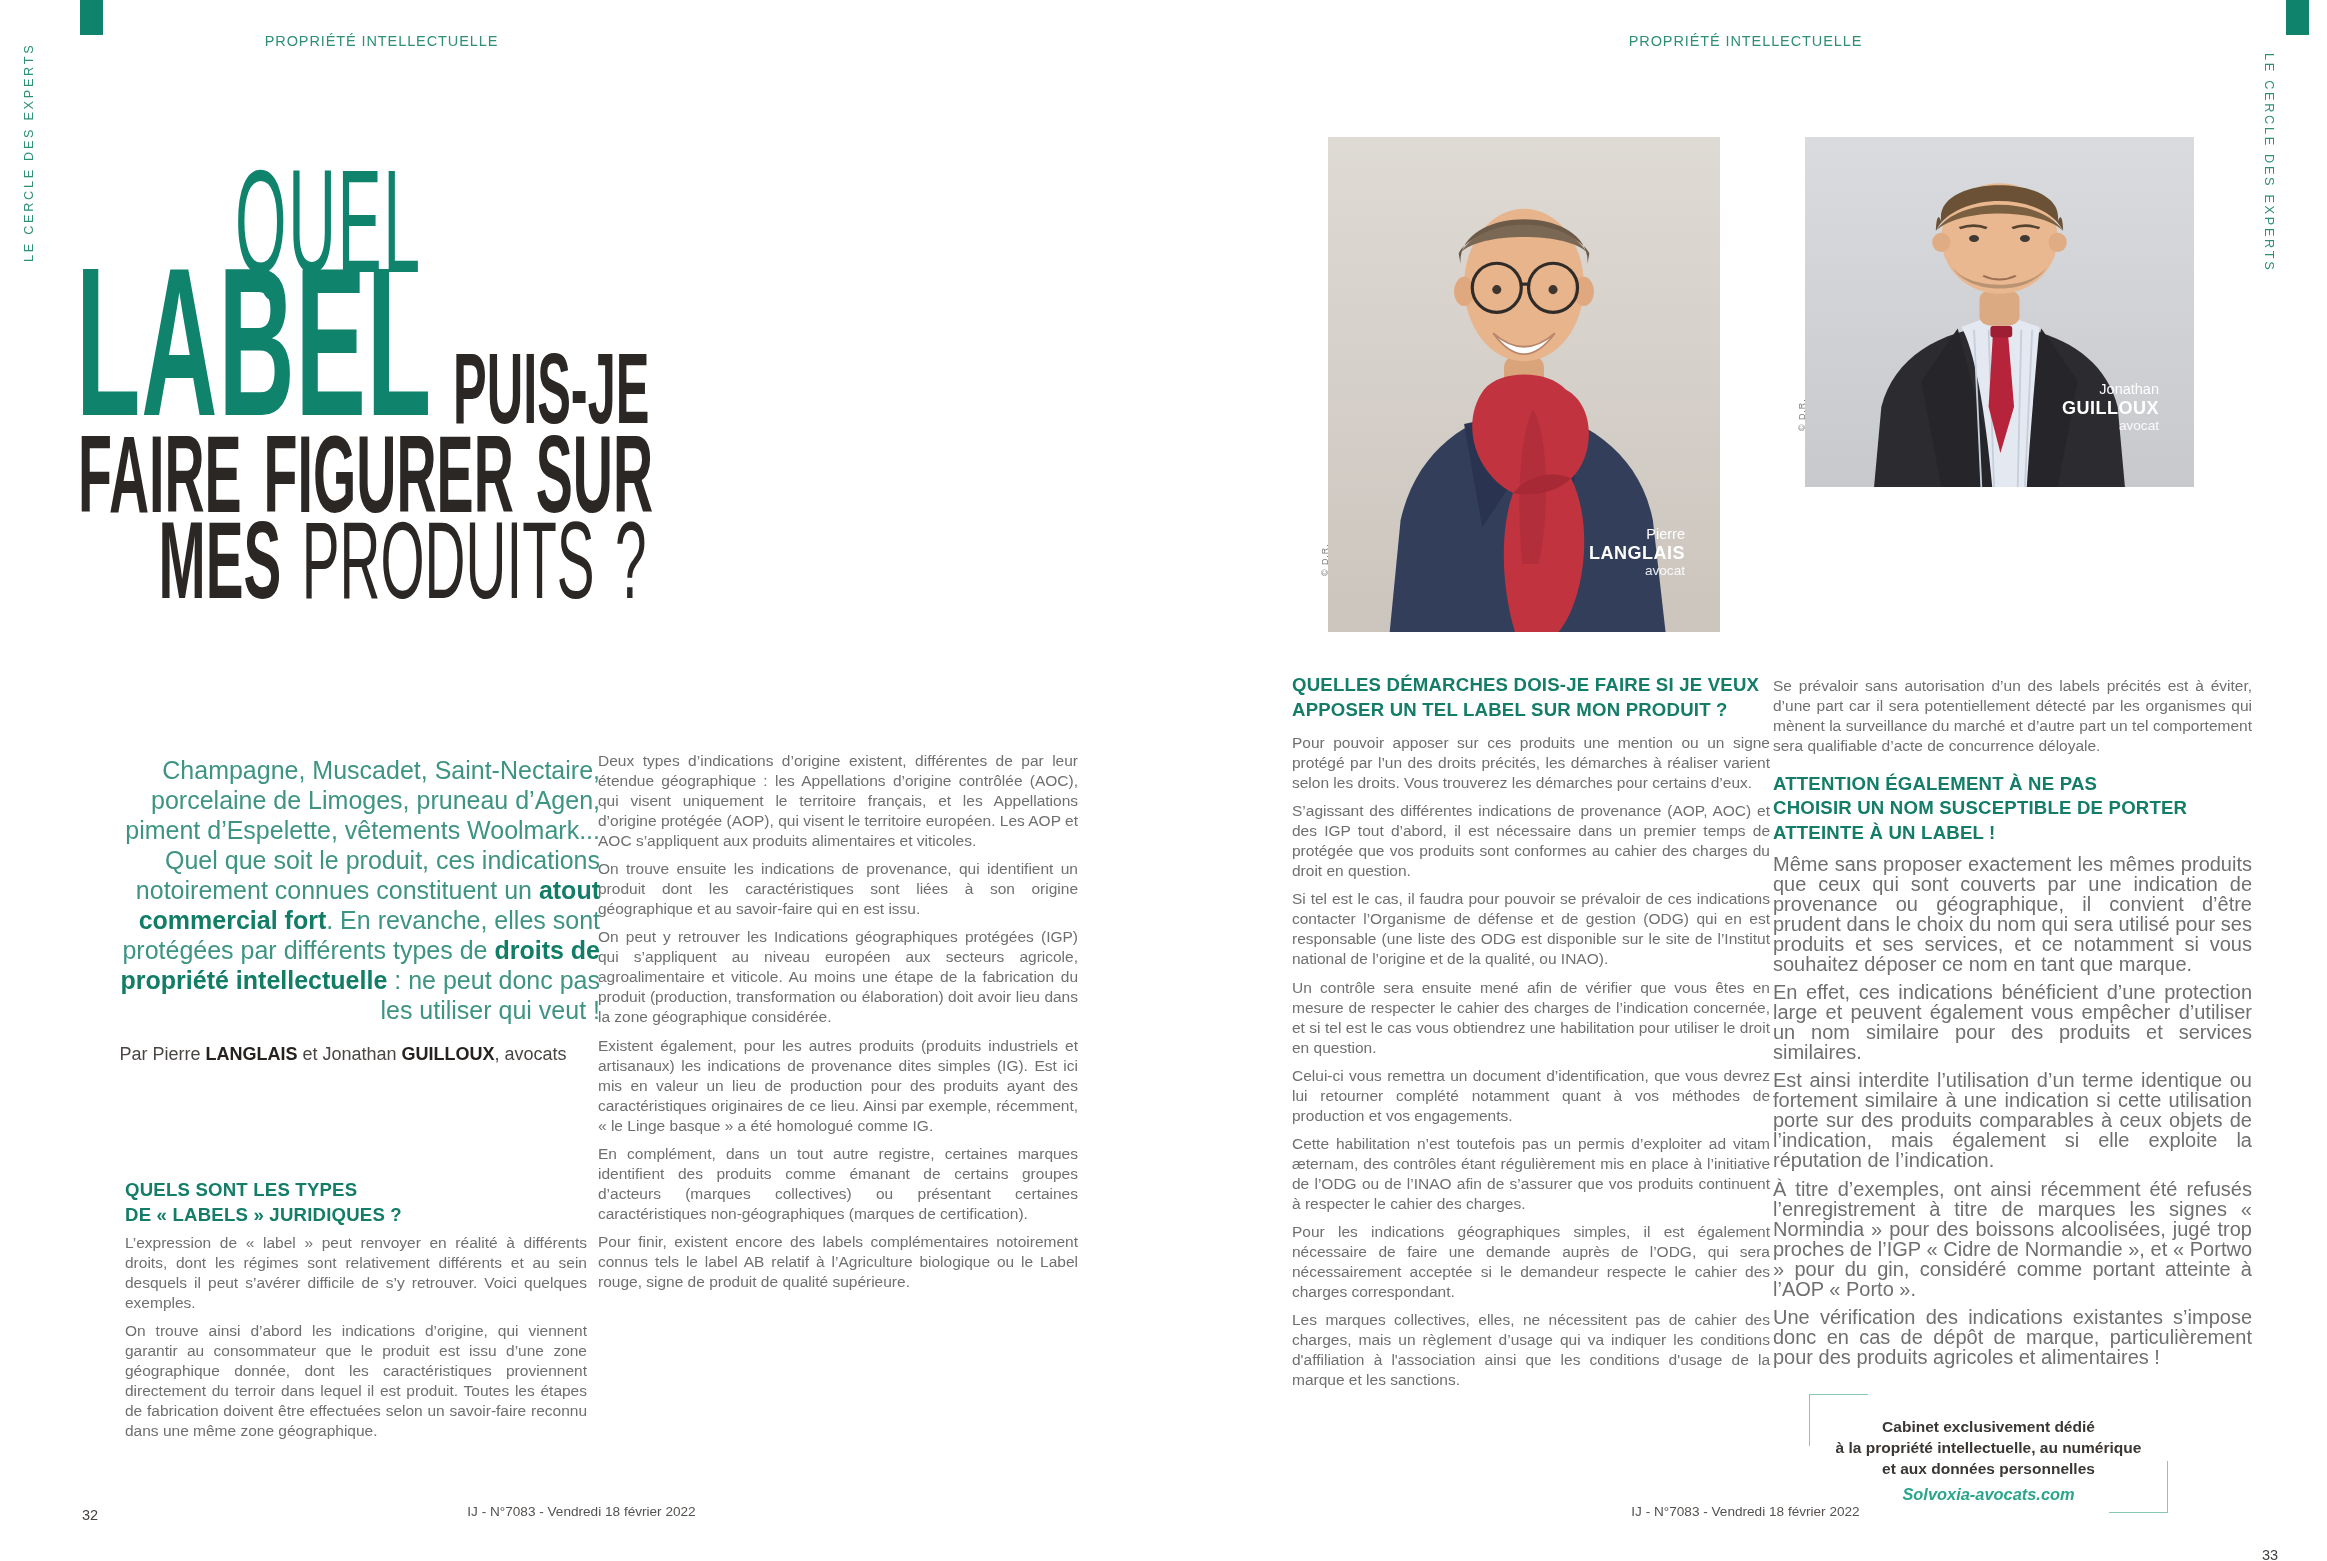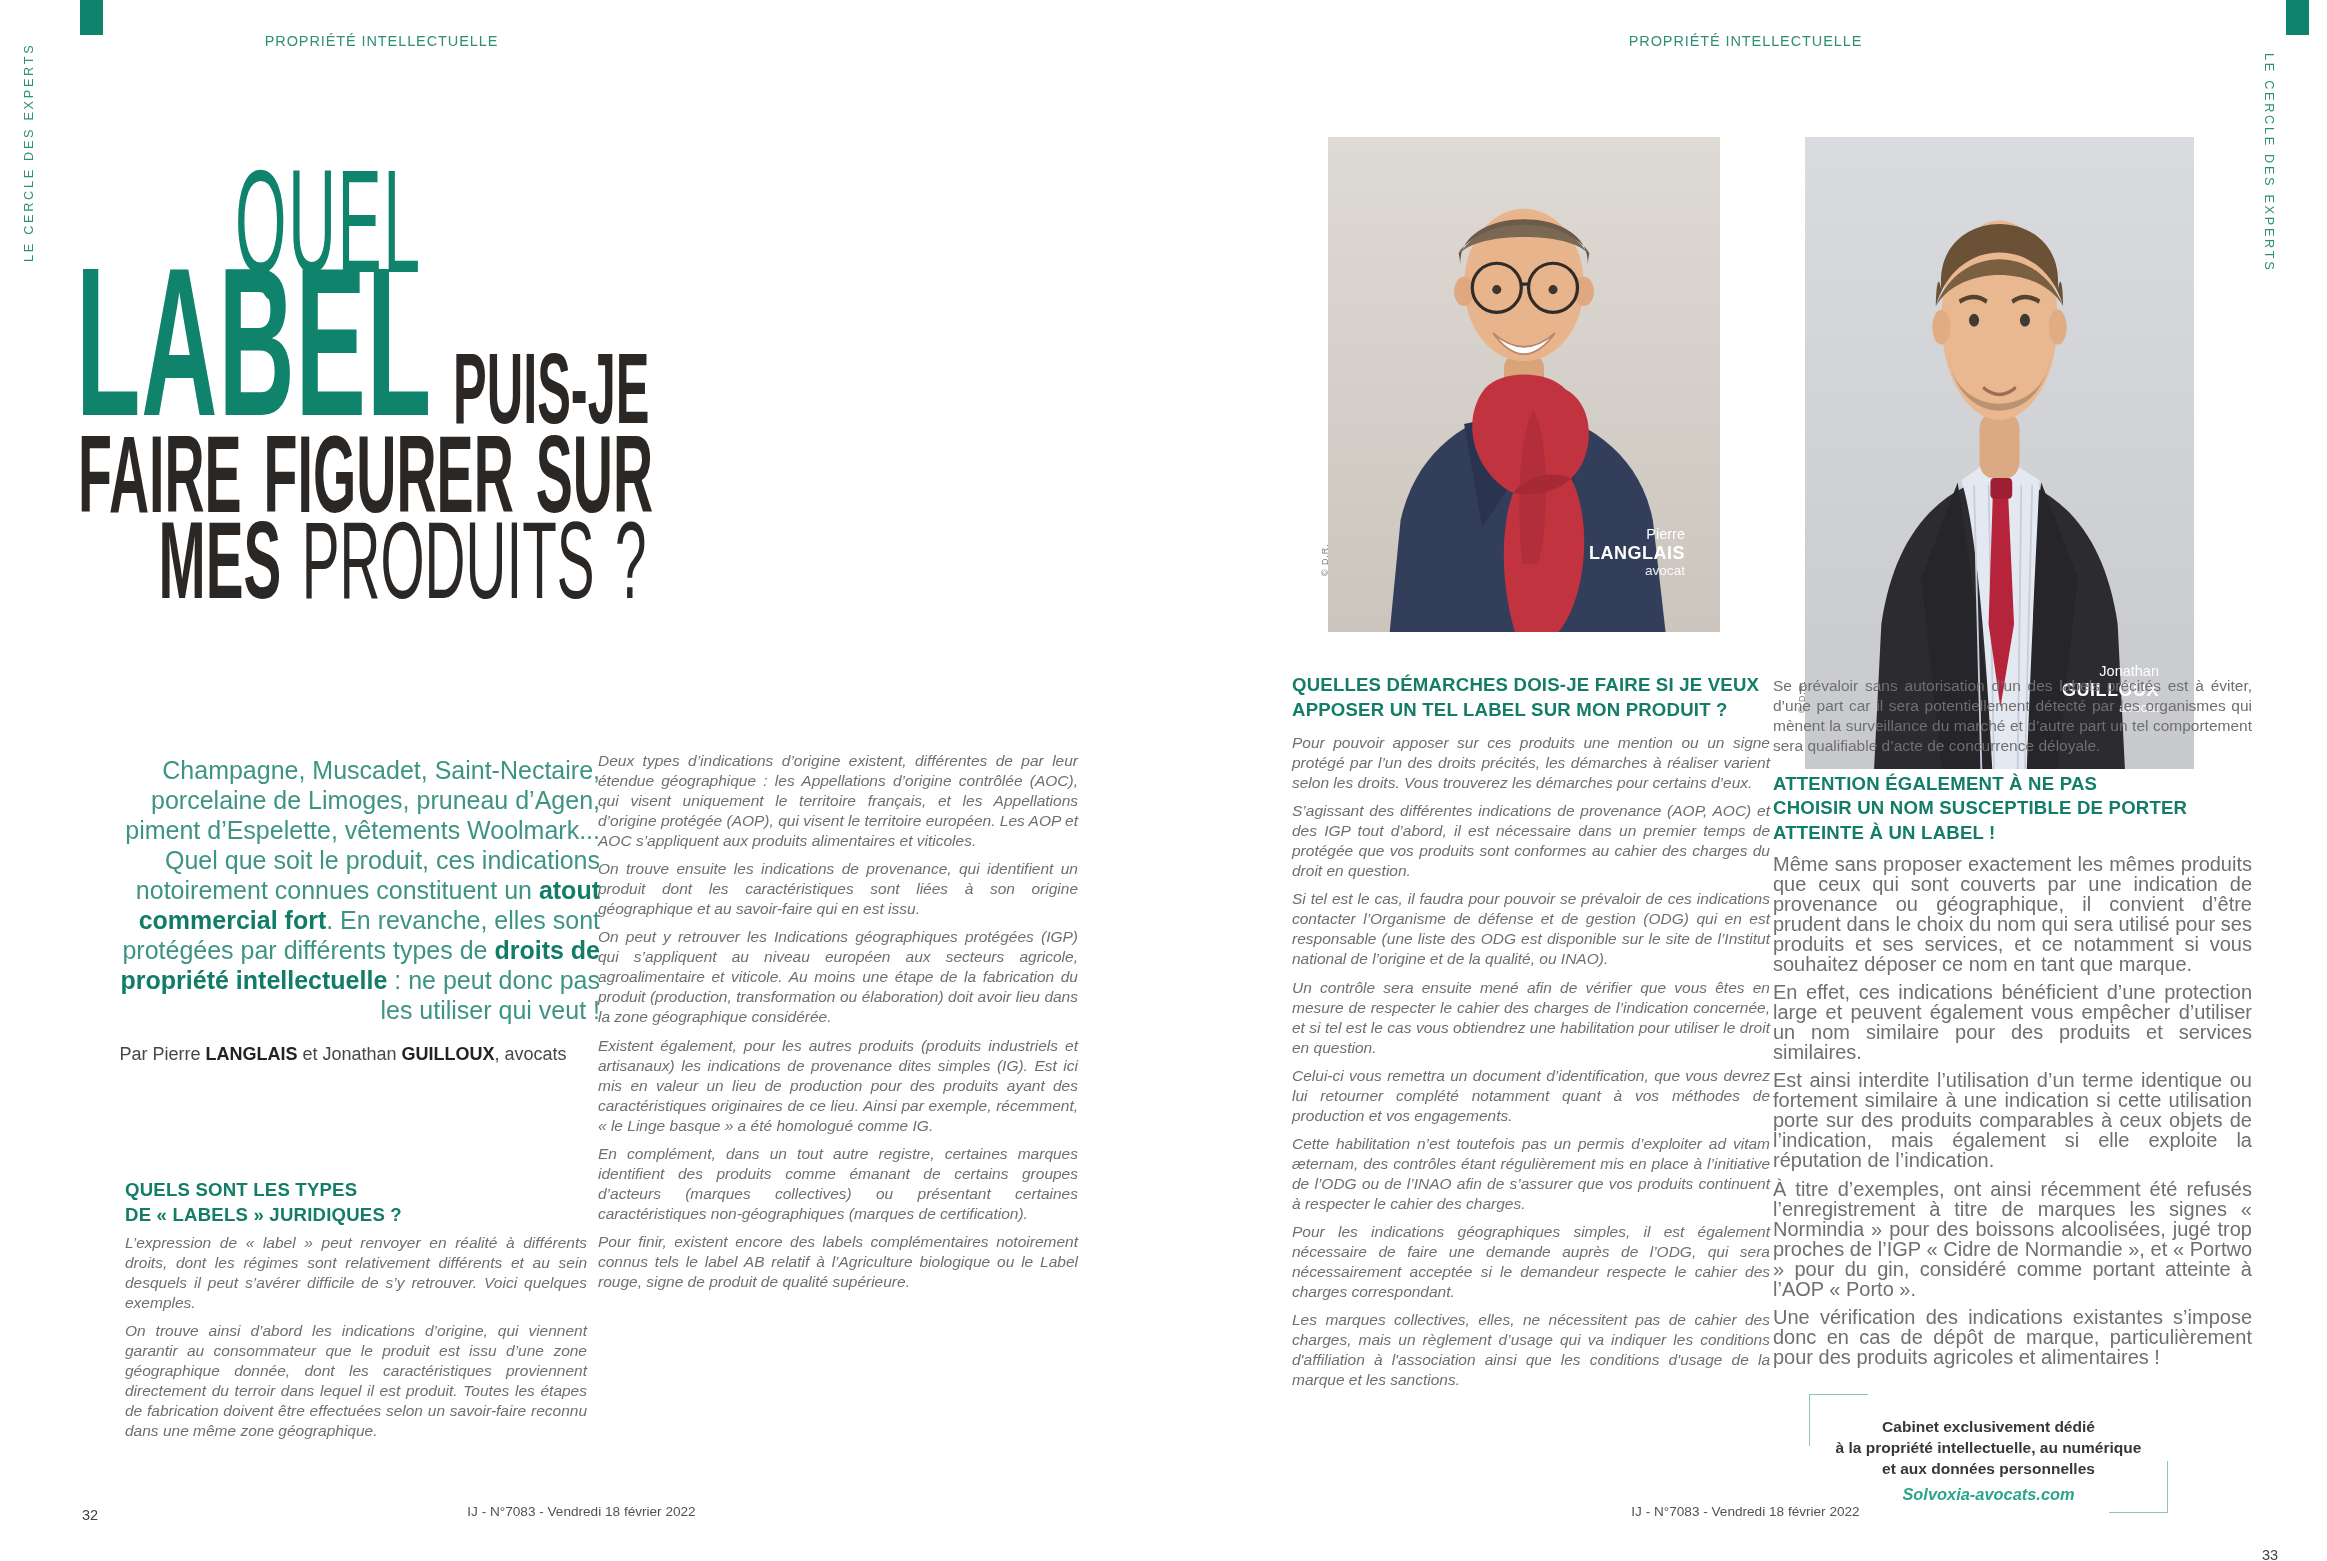--- a/index.html
+++ b/index.html
@@ -66,33 +66,33 @@
   }
   .byline .rich-b{font-weight:700;color:#262220;}
 
   
   .sec-heading{position:absolute;font-size:18.6px;font-weight:700;color:#137d68;line-height:24.5px;letter-spacing:0.2px;}
   .sec-heading-l1{left:125px;top:1178px;width:473px;}
   .sec-heading-r1{left:1292px;top:673px;width:482px;}
   .sec-heading-inflow{position:static;margin:15.5px 0 9px;}
 
   
-  .body-col{position:absolute;font-size:15.5px;line-height:20px;color:#6f6f6f;text-align:justify;font-style:italic;}
+  .body-col{position:absolute;font-size:15.5px;line-height:20px;color:#6f6f6f;text-align:justify;}
   .body-col p, .body-flow p, p.lead{margin:0 0 8.2px 0;}
   .body-flow{font-size:20px;line-height:20px;color:#6f6f6f;text-align:justify;}
   p.lead{font-size:15.5px;line-height:20px;color:#6f6f6f;text-align:justify;}
   .col-l1{left:125px;top:1233px;width:462px;}
   .col-l2{left:598px;top:751px;width:480px;}
   .col-r1{left:1292px;top:733px;width:478px;}
   .col-r2{position:absolute;left:1773px;top:676px;width:479px;}
 
   
   .photo{position:absolute;top:123px;margin:14px;padding:0;}
   .photo-1{left:1314px;width:392px;height:495px;}
-  .photo-2{left:1791px;width:389px;height:632px;}
+  .photo-2{left:1791px;width:389px;height:350px;}
   .photo svg{display:block;width:100%;height:100%;}
   .photo-cap{position:absolute;right:35px;bottom:53px;text-align:right;color:#ffffff;line-height:1.15;}
   .cap-first{font-size:14.5px;}
   .cap-last{font-size:18px;font-weight:700;letter-spacing:0.5px;}
   .cap-role{font-size:13.6px;opacity:0.9;}
   .photo-credit{
     position:absolute;left:1.8px;bottom:56px;font-size:9px;color:#7c7c7c;
     transform:rotate(-90deg);transform-origin:0 100%;letter-spacing:0.9px;
   }
 

